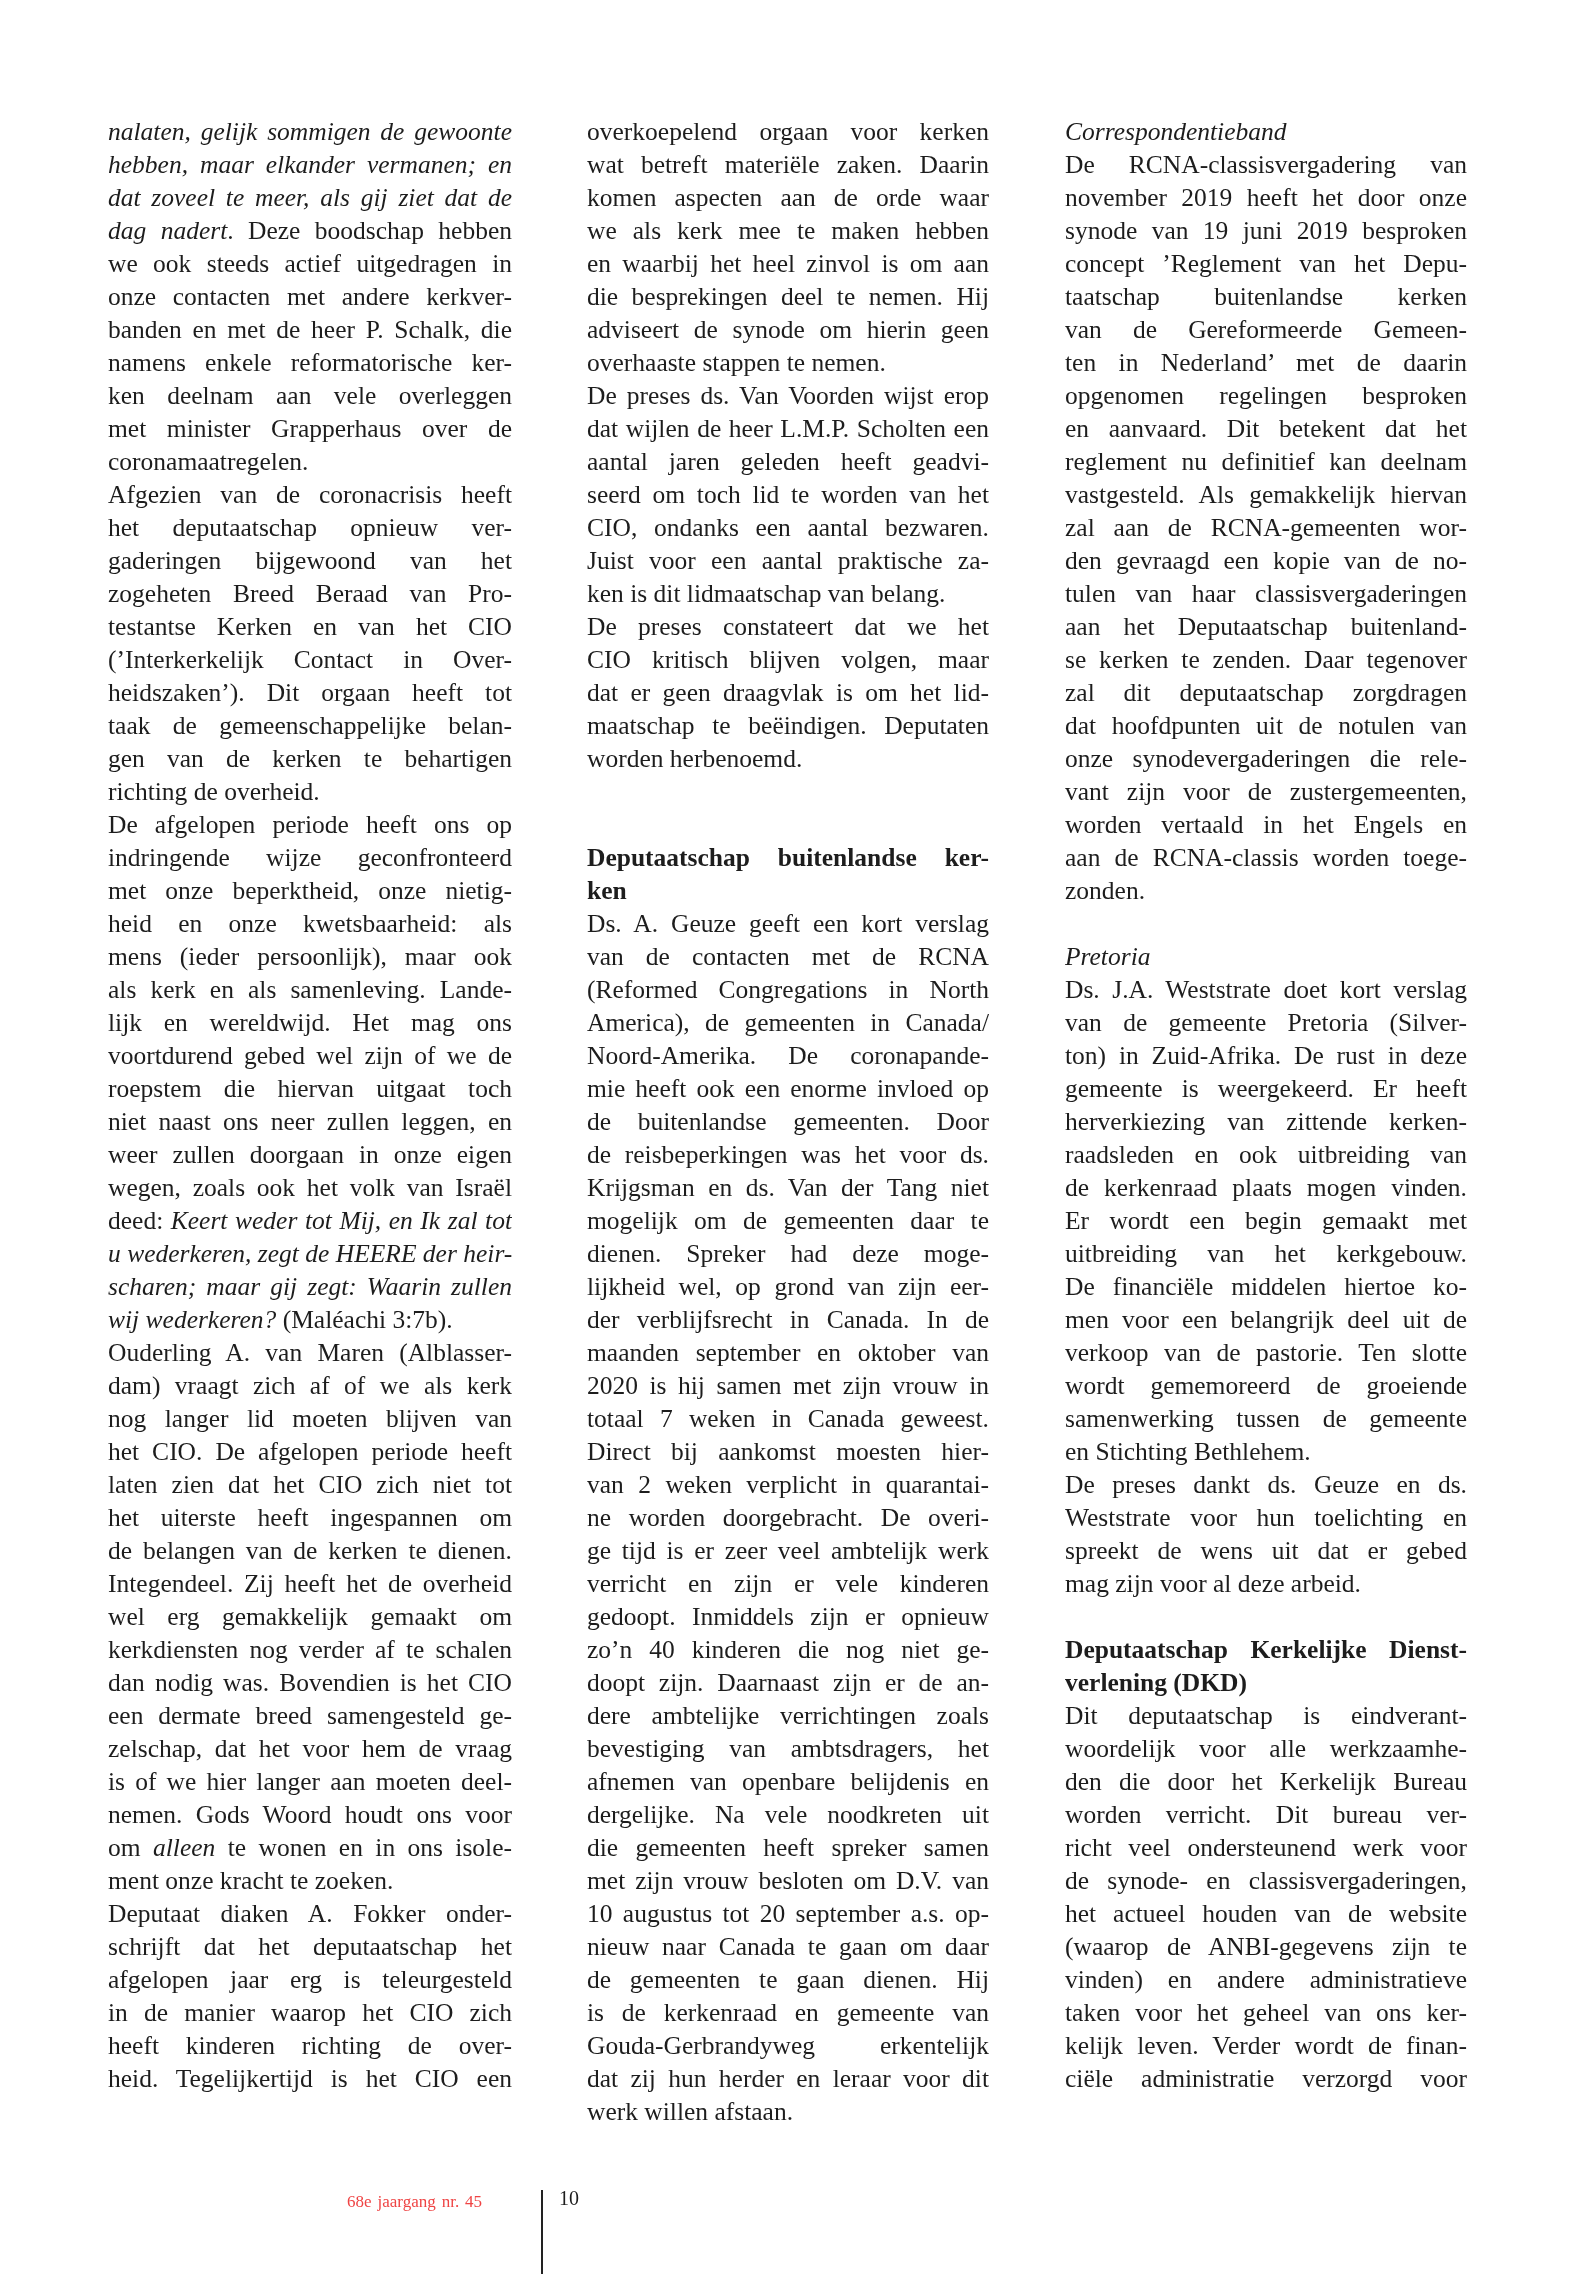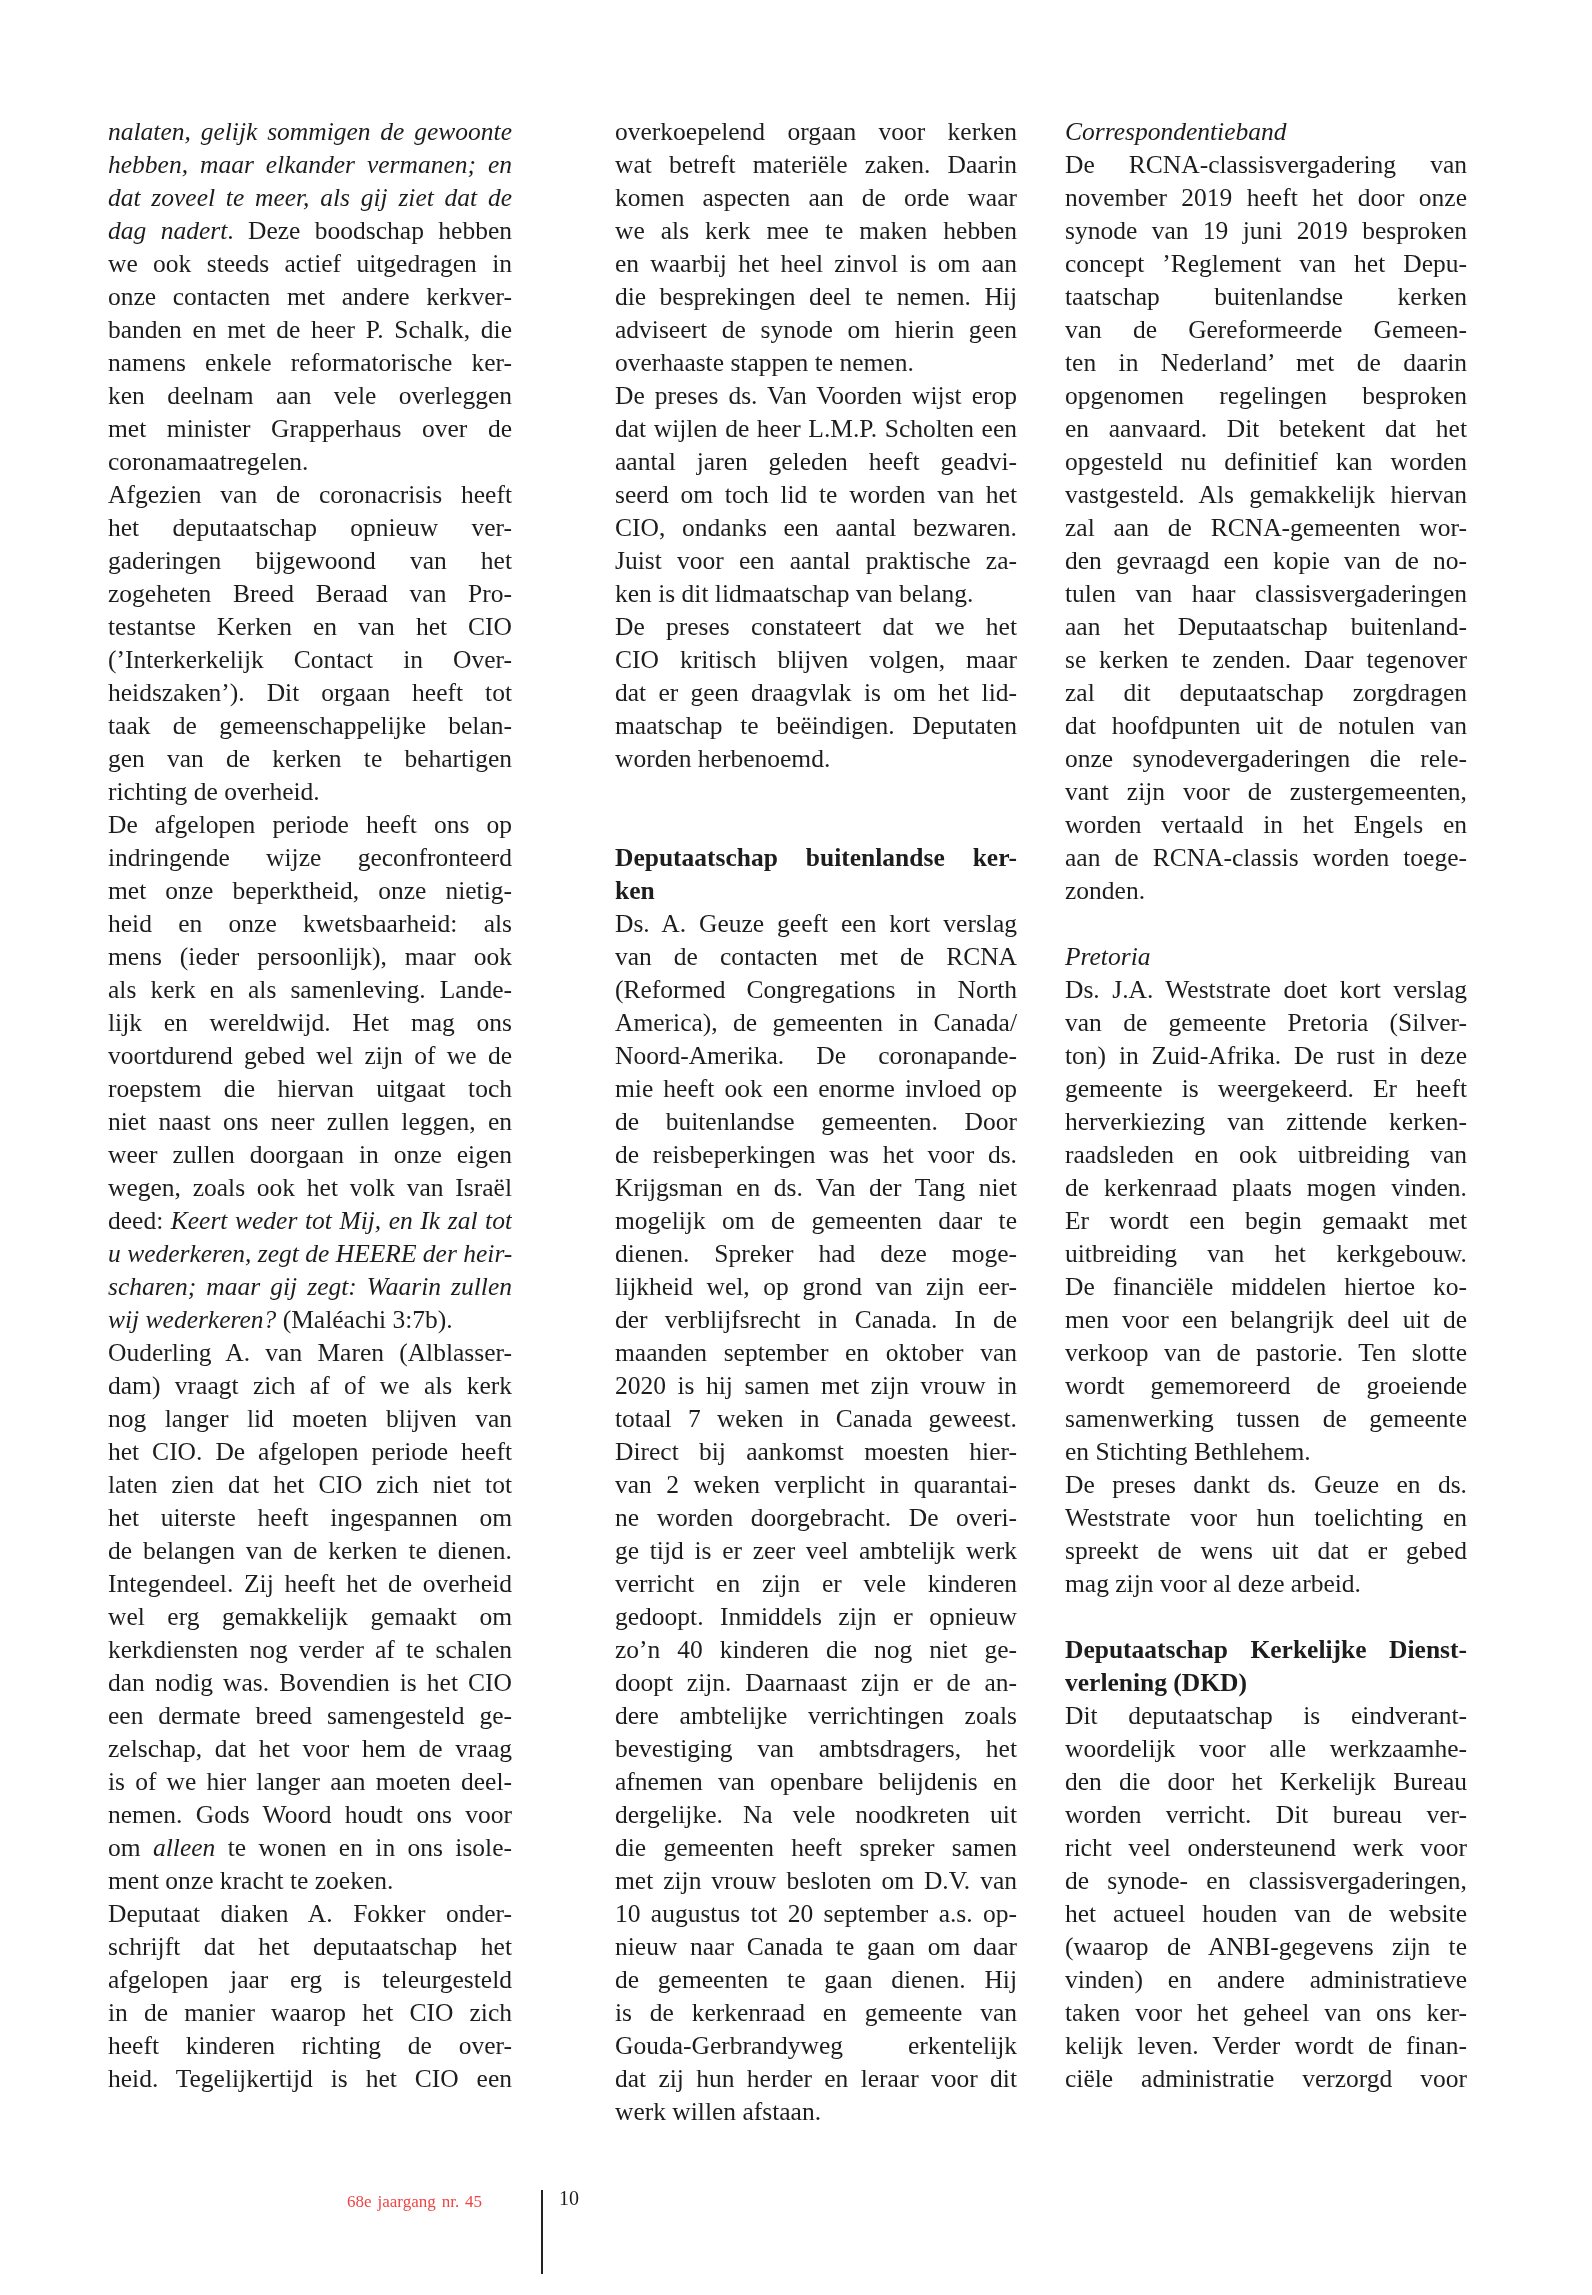--- a/index.html
+++ b/index.html
@@ -7,21 +7,21 @@
   .page { position: absolute; left: 0; top: 0; width: 1528px; height: 2295px; background: #fff; padding-left: 18px; }
   .col {
     position: absolute;
     top: 115px;
     width: 404px;
     font-family: "Liberation Serif", "DejaVu Serif", serif;
     font-size: 25.5px;
     color: #1d1d1d;
   }
   .col-1 { left: 108px; }
-  .col-2 { left: 587px; width: 402px; margin-left: 28px; }
+  .col-2 { left: 587px; width: 402px; }
   .col-3 { left: 1065px; width: 402px; }
   .ln {
     display: block;
     height: 33px;
     line-height: 33px;
     white-space: nowrap;
     text-align: justify;
     text-align-last: justify;
     overflow: hidden;
   }
@@ -176,21 +176,21 @@
       <div class="ln end"><span class="it">Correspondentieband</span></div>
       <div class="ln"><span>De RCNA-classisvergadering van</span></div>
       <div class="ln"><span>november 2019 heeft het door onze</span></div>
       <div class="ln"><span>synode van 19 juni 2019 besproken</span></div>
       <div class="ln"><span>concept ’Reglement van het Depu-</span></div>
       <div class="ln"><span>taatschap buitenlandse kerken</span></div>
       <div class="ln"><span>van de Gereformeerde Gemeen-</span></div>
       <div class="ln"><span>ten in Nederland’ met de daarin</span></div>
       <div class="ln"><span>opgenomen regelingen besproken</span></div>
       <div class="ln"><span>en aanvaard. Dit betekent dat het</span></div>
-      <div class="ln"><span>opgesteld nu definitief kan worden</span></div>
+      <div class="ln"><span>reglement nu definitief kan deelnam</span></div>
       <div class="ln"><span>vastgesteld. Als gemakkelijk hiervan</span></div>
       <div class="ln"><span>zal aan de RCNA-gemeenten wor-</span></div>
       <div class="ln"><span>den gevraagd een kopie van de no-</span></div>
       <div class="ln"><span>tulen van haar classisvergaderingen</span></div>
       <div class="ln"><span>aan het Deputaatschap buitenland-</span></div>
       <div class="ln"><span>se kerken te zenden. Daar tegenover</span></div>
       <div class="ln"><span>zal dit deputaatschap zorgdragen</span></div>
       <div class="ln"><span>dat hoofdpunten uit de notulen van</span></div>
       <div class="ln"><span>onze synodevergaderingen die rele-</span></div>
       <div class="ln"><span>vant zijn voor de zustergemeenten,</span></div>

